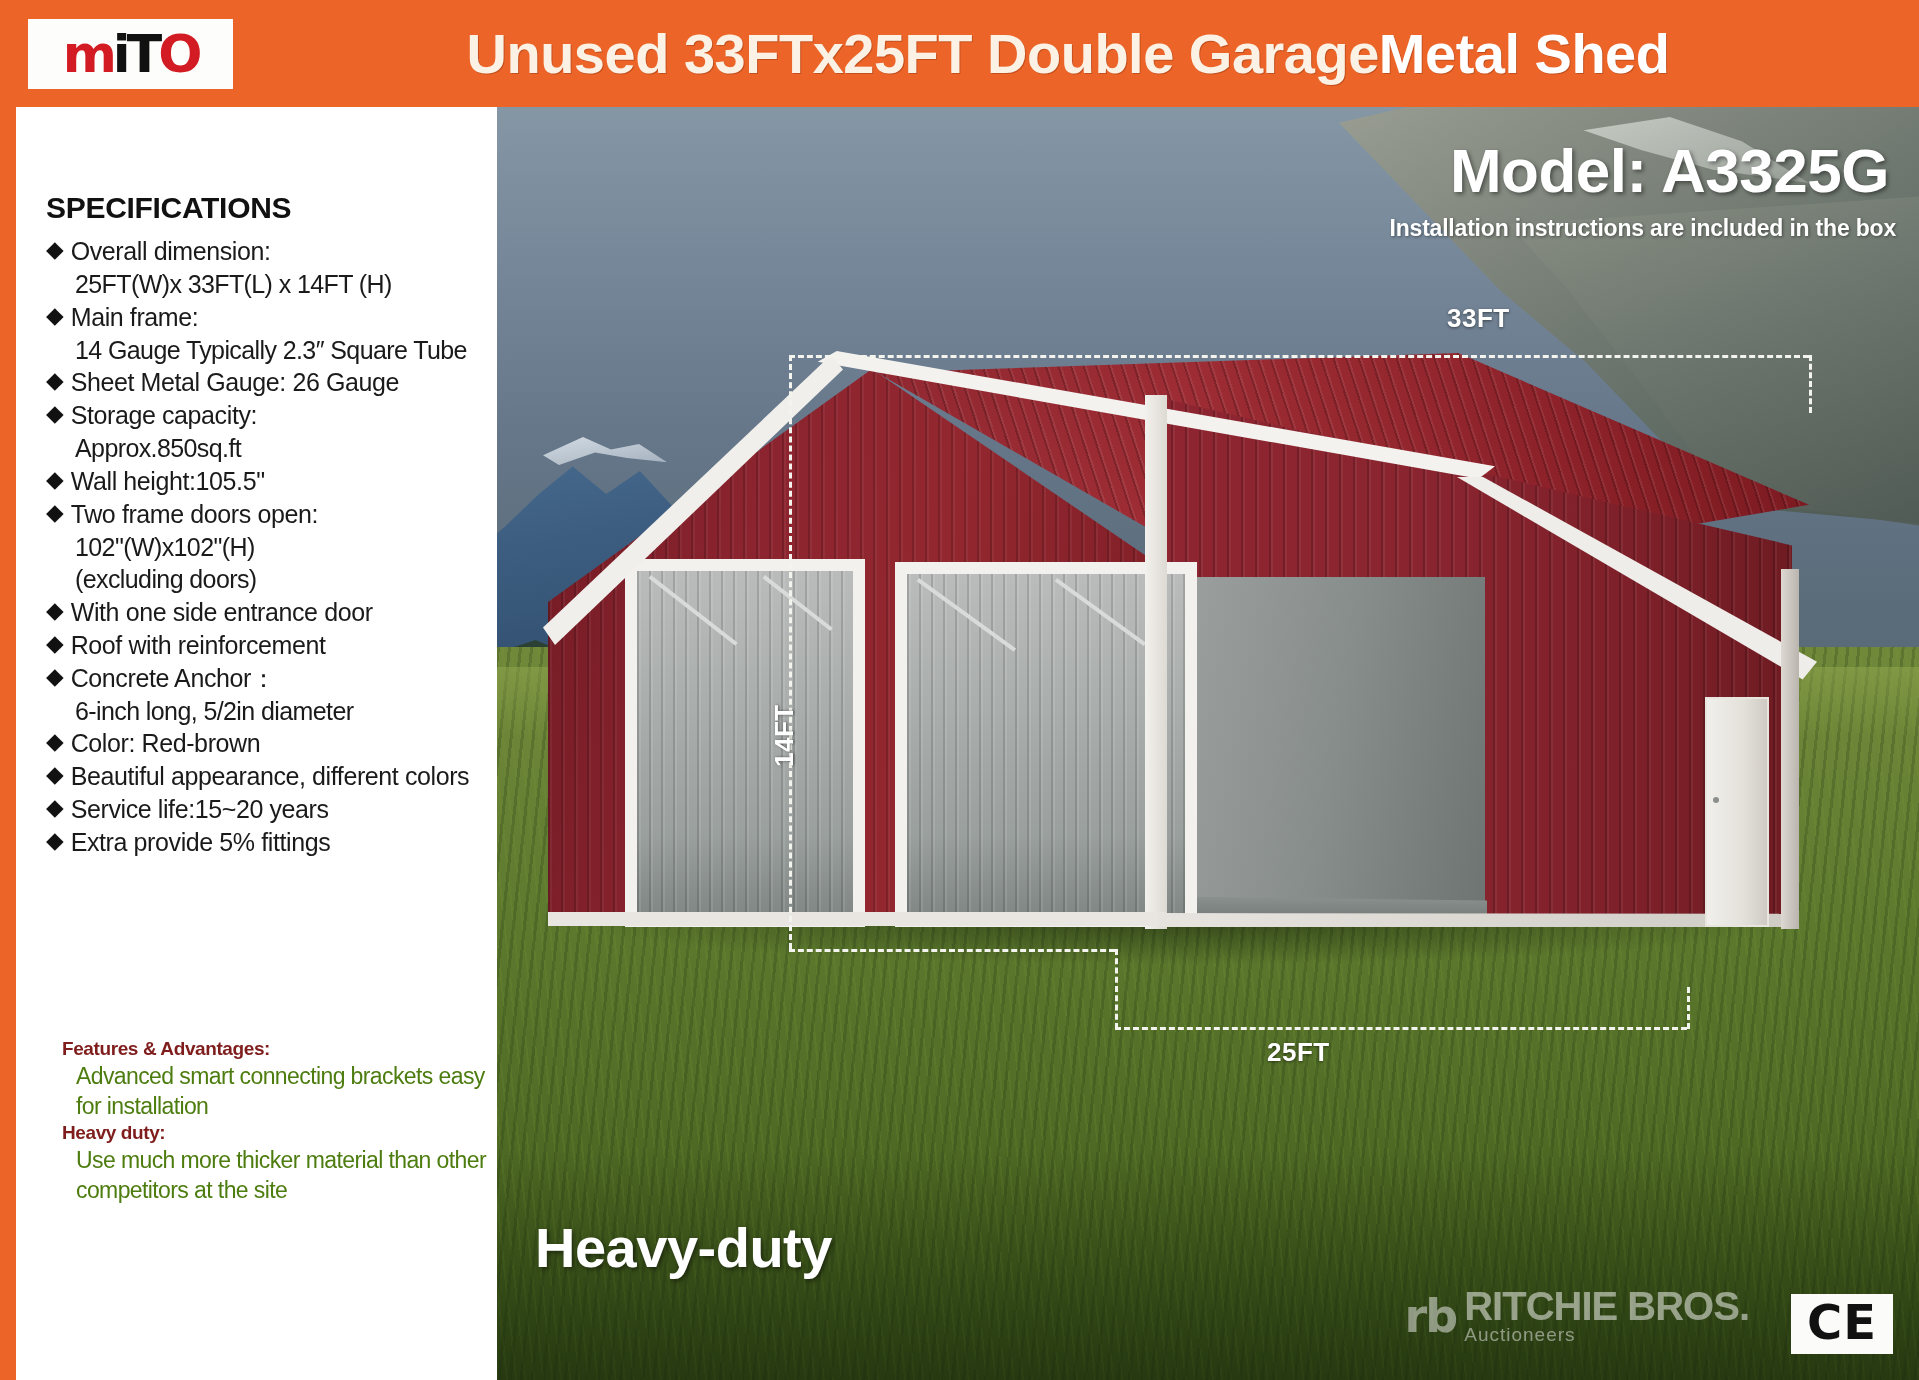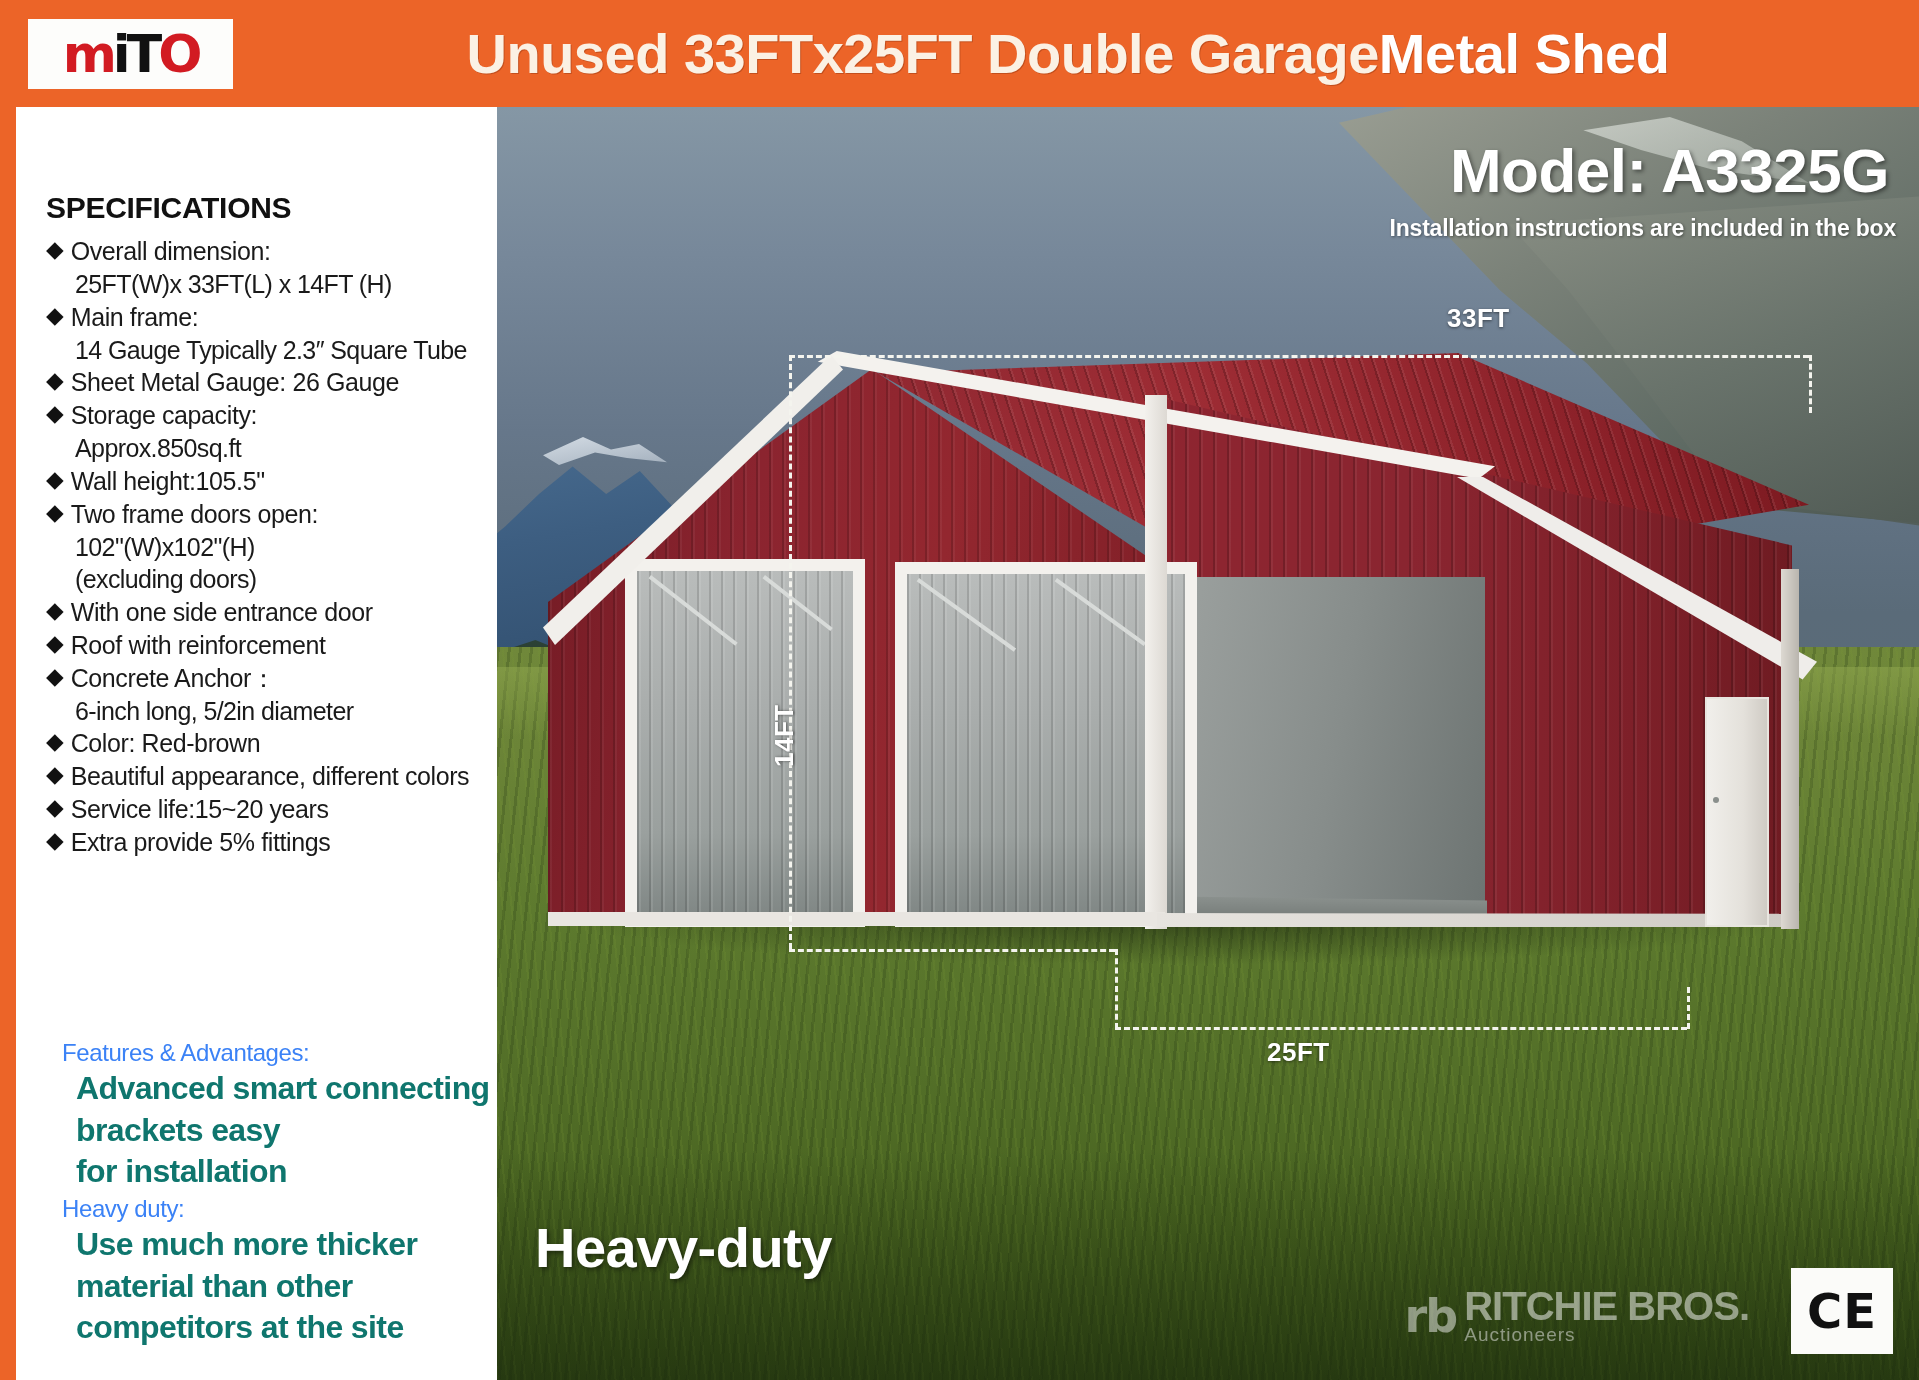--- a/index.html
+++ b/index.html
@@ -60,26 +60,26 @@
     letter-spacing:-0.4px; font-weight:500;
   }
   .spec-sub {
     font-size:25px; color:#1a1a1a; line-height:1.3;
     letter-spacing:-0.6px; padding-left:29px; font-weight:500;
   }
   .features {
     position:absolute; left:46px; top:930px; width:440px;
   }
   .feat-head {
-    font-size:24px; font-weight:normal; color:#3b82f6; letter-spacing:-0.4px;
+    font-size:19px; font-weight:bold; color:#7f1d1d; letter-spacing:-0.4px;
     line-height:1.3;
   }
   .feat-body {
-    font-size:32px; color:#0f766e; letter-spacing:-0.6px;
-    line-height:1.3; padding-left:14px; font-weight:700;
+    font-size:23px; color:#4d7c0f; letter-spacing:-0.6px;
+    line-height:1.3; padding-left:14px; font-weight:400;
   }
 
   
   .photo {
     position:absolute; left:497px; top:107px; width:1422px; height:1273px;
     overflow:hidden;
     background:linear-gradient(180deg,#7d8e9c 0%,#6d7d8a 22%,#5f6f7c 45%,#5a6a76 60%,#63727e 72%);
   }
   .sky {
     position:absolute; left:0; top:0; width:100%; height:64%;
@@ -292,22 +292,22 @@
   .wm-name { margin-left:8px; }
   .wm-main {
     font-size:40px; font-weight:bold; color:#ffffff; letter-spacing:-1px;
     line-height:.95;
   }
   .wm-sub {
     font-size:19px; color:#f0f0f0; letter-spacing:1px; line-height:1;
   }
   .ce-mark {
     position:absolute; right:26px; bottom:26px;
-    width:102px; height:86px; background:#fbfbf9;
-    display:flex; align-items:center; justify-content:center;margin-top:26px;
+    width:102px; height:60px; background:#fbfbf9;
+    display:flex; justify-content:center;margin-top:26px;
   }
   .ce-text {
     font-size:48px; font-weight:bold; color:#111; letter-spacing:1px;
     font-family:"DejaVu Sans", sans-serif;
   }
 </style>
 </head>
 <body>
 
 <div class="sheet">

